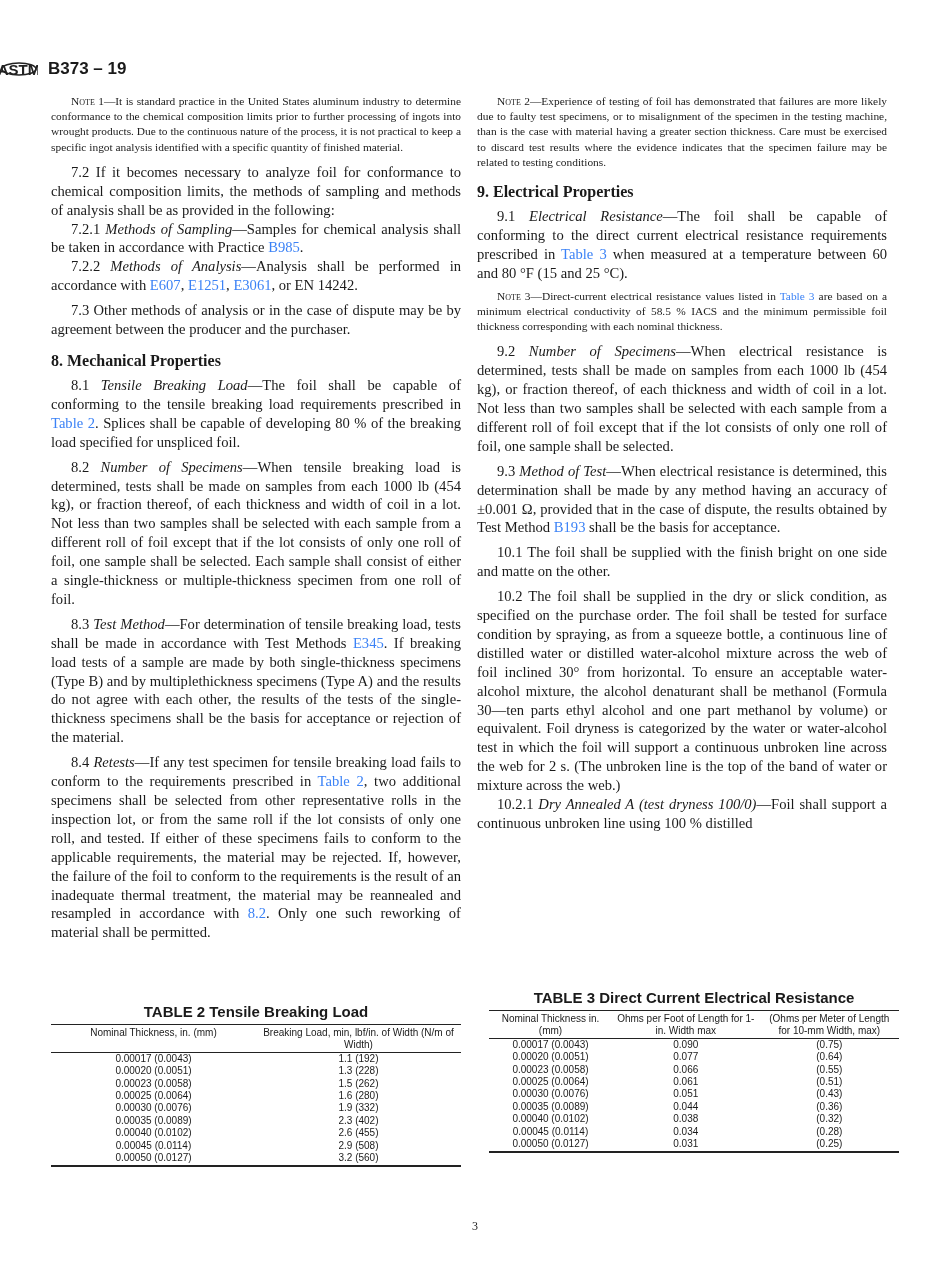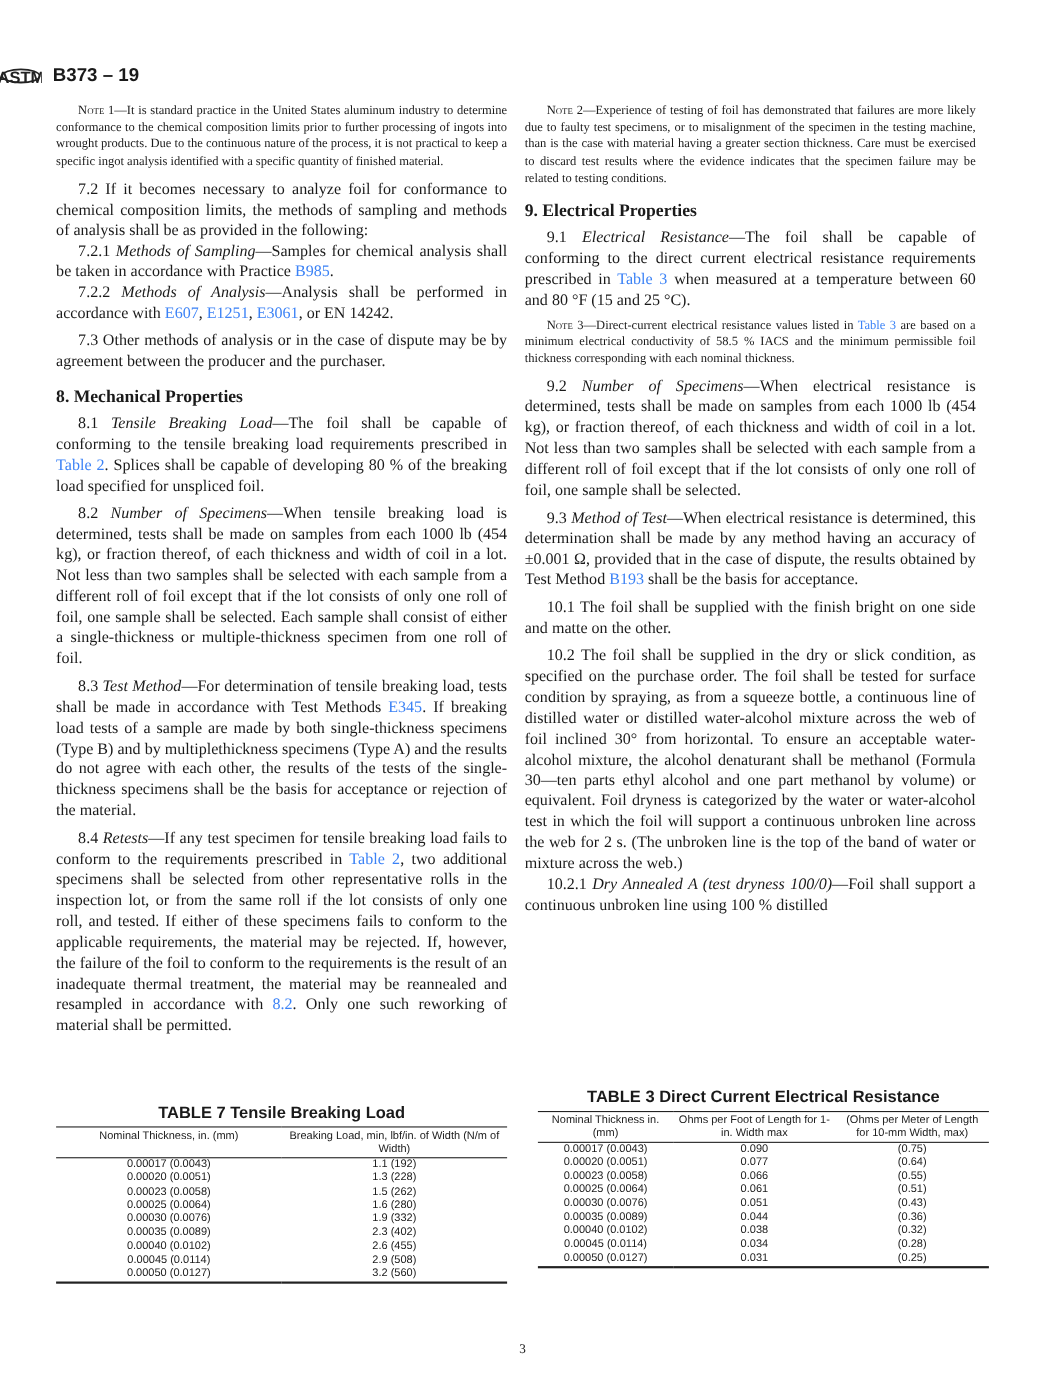--- a/index.html
+++ b/index.html
@@ -61,21 +61,21 @@
   <p class="note"><span class="sc">Note 3</span><span>—Direct-current electrical resistance values listed in </span><a class="ref">Table 3</a><span> are based on a minimum electrical conductivity of 58.5 % IACS and the minimum permissible foil thickness corresponding with each nominal thickness.</span></p>
   <p class="para"><span>9.2 </span><em>Number of Specimens</em><span>—When electrical resistance is determined, tests shall be made on samples from each 1000 lb (454 kg), or fraction thereof, of each thickness and width of coil in a lot. Not less than two samples shall be selected with each sample from a different roll of foil except that if the lot consists of only one roll of foil, one sample shall be selected.</span></p>
   <p class="para"><span>9.3 </span><em>Method of Test</em><span>—When electrical resistance is determined, this determination shall be made by any method having an accuracy of ±0.001 Ω, provided that in the case of dispute, the results obtained by Test Method </span><a class="ref">B193</a><span> shall be the basis for acceptance.</span></p>
 
   <p class="para">10.1 The foil shall be supplied with the finish bright on one side and matte on the other.</p>
   <p class="para tight">10.2 The foil shall be supplied in the dry or slick condition, as specified on the purchase order. The foil shall be tested for surface condition by spraying, as from a squeeze bottle, a continuous line of distilled water or distilled water-alcohol mixture across the web of foil inclined 30° from horizontal. To ensure an acceptable water-alcohol mixture, the alcohol denaturant shall be methanol (Formula 30—ten parts ethyl alcohol and one part methanol by volume) or equivalent. Foil dryness is categorized by the water or water-alcohol test in which the foil will support a continuous unbroken line across the web for 2 s. (The unbroken line is the top of the band of water or mixture across the web.)</p>
   <p class="para tight"><span>10.2.1 </span><em>Dry Annealed A (test dryness 100/0)</em><span>—Foil shall support a continuous unbroken line using 100 % distilled</span></p>
 </div>
 
 <div class="tblwrap" style="left:51px; top:1003px; width:410px;">
-  <div class="cap">TABLE 7 Tensile Breaking Load</div>
+  <div class="cap">TABLE 2 Tensile Breaking Load</div>
   <table>
     <thead>
       <tr>
         <th style="width:50%">Nominal Thickness, in. (mm)</th>
         <th>Breaking Load, min, lbf/in. of Width (N/m of Width)</th>
       </tr>
     </thead>
     <tbody>
       <tr>
           <td>0.00017 (0.0043)</td>

